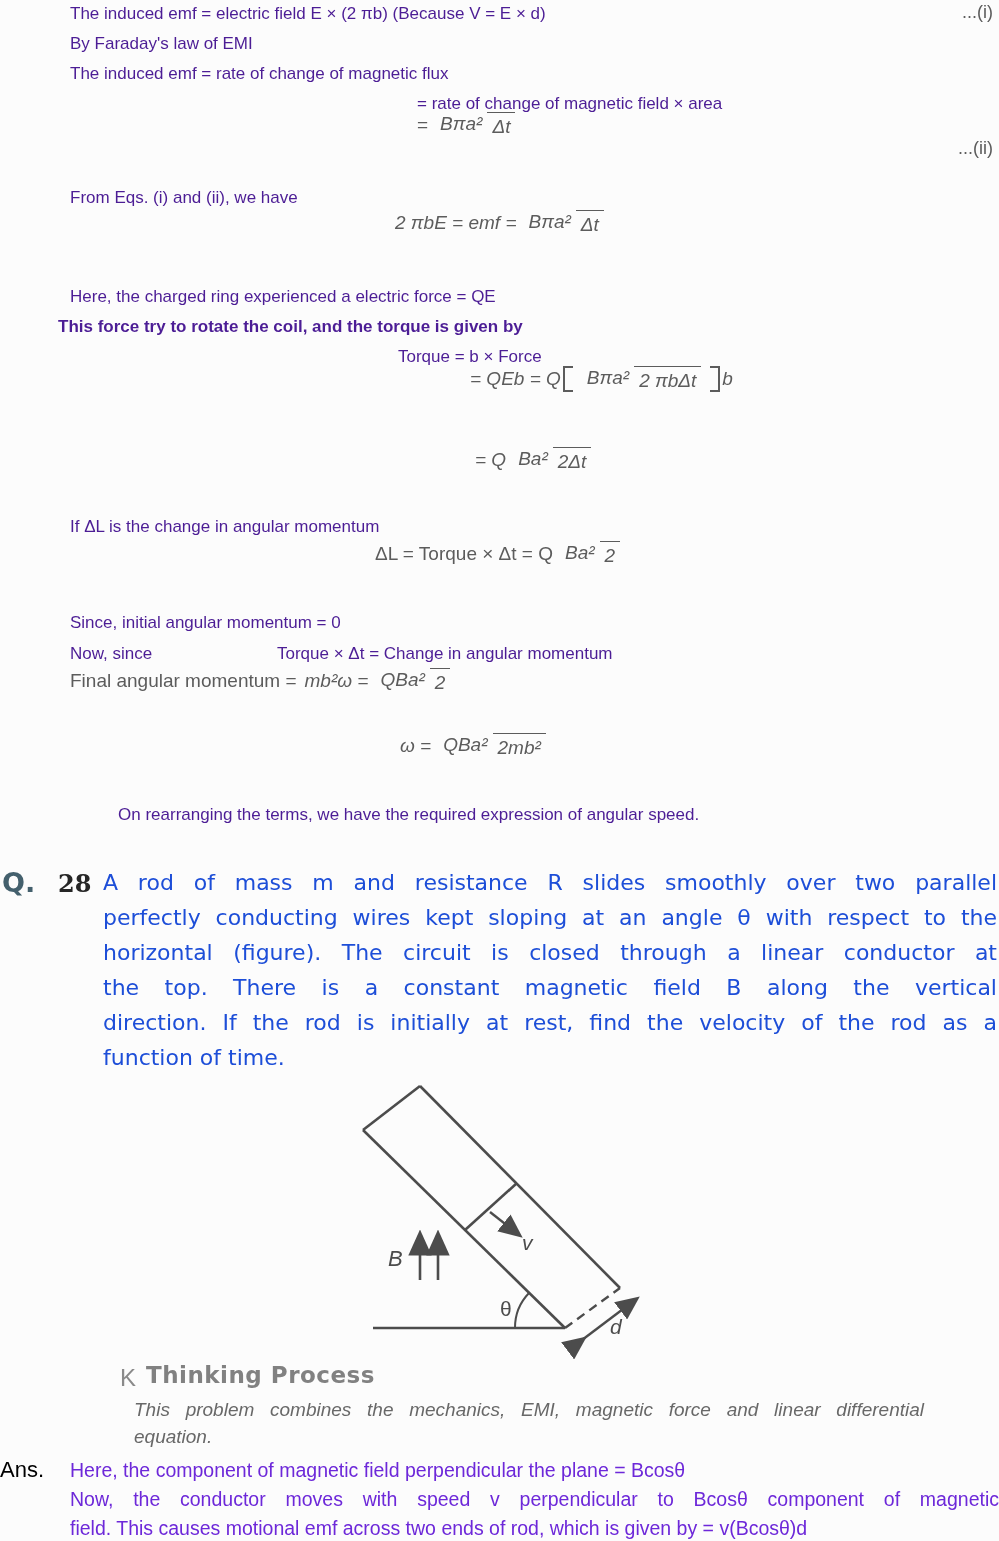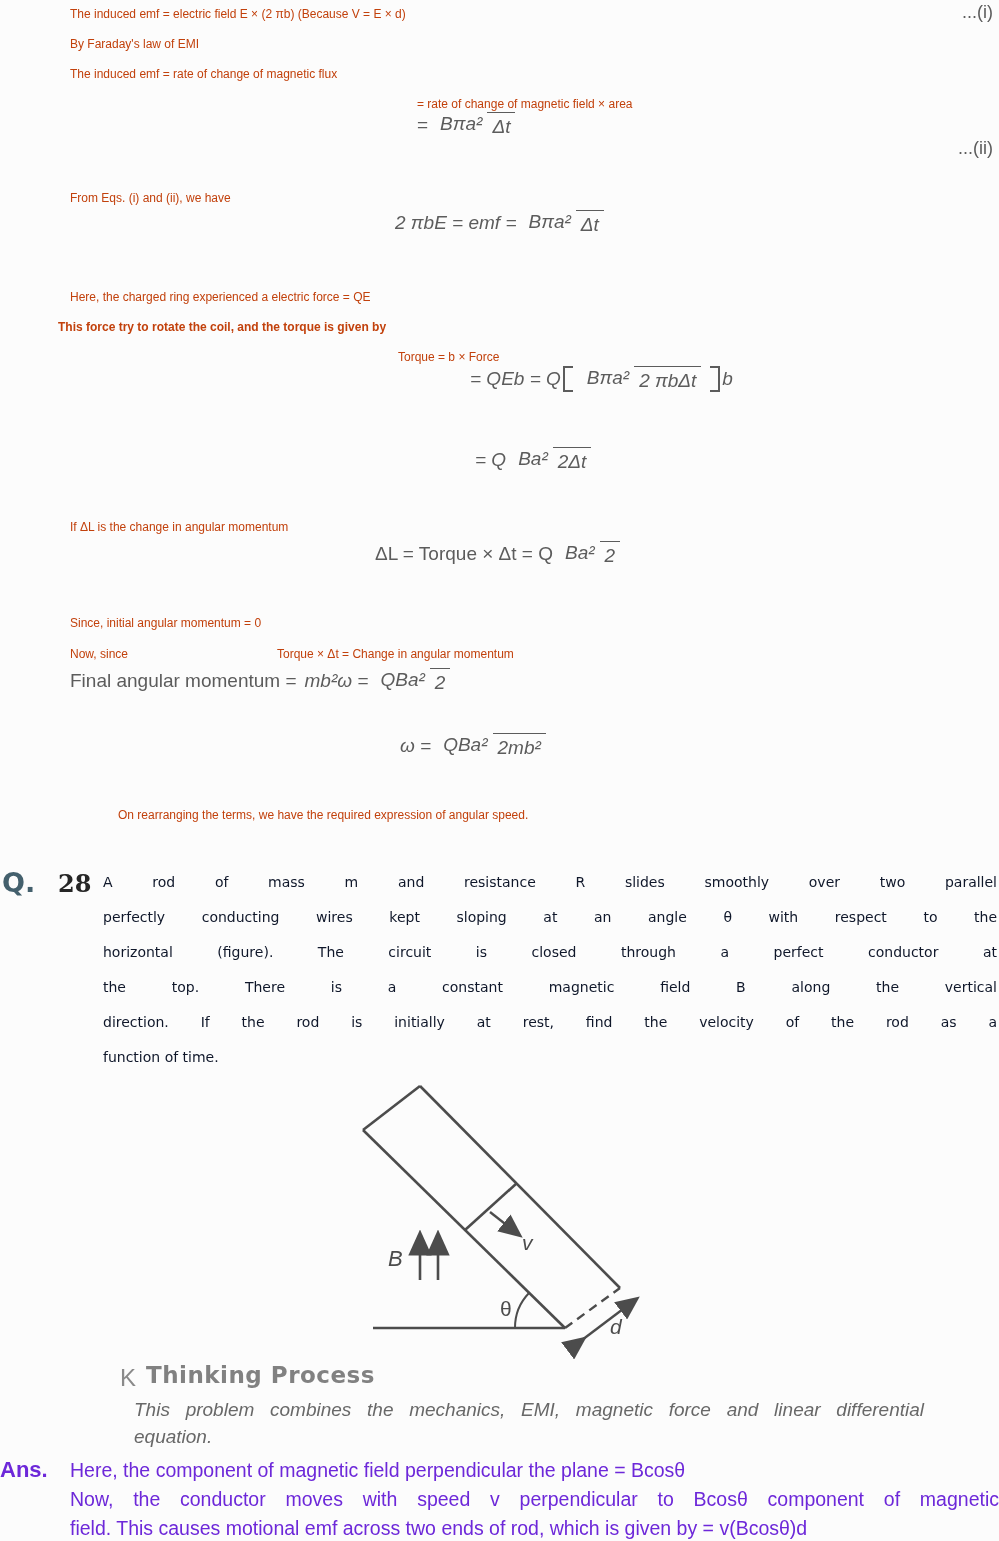--- a/index.html
+++ b/index.html
@@ -5,44 +5,44 @@
   html,body{margin:0;padding:0;}
   body{
     width:999px;height:1541px;position:relative;overflow:hidden;
     background:#fcfcfc;
     font-family:"Liberation Sans",sans-serif;
     color:#5c5c5c;
     -webkit-font-smoothing:antialiased;
   }
   .abs{position:absolute;}
   
-  .ln{font-size:12px;line-height:24px;white-space:nowrap;color:#c2410c;text-align:right;}
+  .ln{font-size:17px;line-height:24px;white-space:nowrap;color:#4c1d95;text-align:right;}
   .eq{display:flex;align-items:center;font-size:19px;color:#5c5c5c;}
   .eq .sym{font-style:italic;}
   .eq .rm{font-style:normal;}
   .eq .gap{width:8px;}
   .frac{display:inline-flex;flex-direction:row;align-items:center;margin:0 7px;font-style:italic;}
   .frac .num{padding:0 5px 3px;}
   .frac .den{border-top:1.6px solid #5c5c5c;padding:3px 5px 0;}
   .brk{align-self:stretch;width:8px;border:2px solid #5c5c5c;margin:0 2px;}
   .brk.l{border-right:none;}
   .brk.r{border-left:none;}
   .margin-label{font-size:18px;color:#5c5c5c;white-space:nowrap;}
   
   .q-label{font-family:"DejaVu Sans",sans-serif;font-weight:bold;font-size:27px;color:#44606d;}
   .q-num{font-family:"DejaVu Serif",serif;font-weight:bold;font-size:24px;color:#262626;}
-  .q-text{font-family:"DejaVu Sans",sans-serif;font-size:14px;line-height:35px;color:#0f172a;}
+  .q-text{font-family:"DejaVu Sans",sans-serif;font-size:22px;line-height:35px;color:#1d4ed8;}
   .jl{text-align:justify;text-align-last:justify;}
   .jl.last{text-align-last:left;}
   
   .tp-icon{font-size:24px;color:#8a8a8a;}
   .tp-title{font-family:"DejaVu Sans",sans-serif;font-weight:bold;font-size:23px;color:#818181;letter-spacing:.5px;}
   .tp-text{font-style:italic;font-size:19px;line-height:27px;color:#686868;}
   
-  .ans-label{font-weight:bold;font-size:22px;color:#6d28d9;}
+  .ans-label{font-weight:normal;font-size:22px;color:#000000;}
   .ans-text{font-size:19.5px;line-height:29px;color:#6d28d9;}
   svg text{font-family:"Liberation Sans",sans-serif;}
 </style>
 </head>
 <body>
 
 <div class="abs" style="left:0;top:0;width:999px;">
 
   <div class="abs ln" style="left:70px;top:2px;">The induced emf = electric field E × (2 πb) (Because V = E × d)</div>
   <div class="abs margin-label" style="right:6px;top:2px;">...(i)</div>
@@ -127,21 +127,21 @@
 
   <div class="abs ln" style="left:70px;top:803px;margin-left:48px;">On rearranging the terms, we have the required expression of angular speed.</div>
 </div>
 
 <div class="abs" style="left:0;top:865px;width:999px;">
   <span class="abs q-label" style="left:2px;top:2px;">Q.</span>
   <span class="abs q-num" style="left:58px;top:4px;">28</span>
   <div class="abs" style="left:103px;top:0;width:894px;">
     <div class="q-text jl">A rod of mass m and resistance R slides smoothly over two parallel</div>
     <div class="q-text jl">perfectly conducting wires kept sloping at an angle θ with respect to the</div>
-    <div class="q-text jl">horizontal (figure). The circuit is closed through a perfect conductor at</div>
+    <div class="q-text jl">horizontal (figure). The circuit is closed through a linear conductor at</div>
     <div class="q-text jl">the top. There is a constant magnetic field B along the vertical</div>
     <div class="q-text jl">direction. If the rod is initially at rest, find the velocity of the rod as a</div>
     <div class="q-text jl last">function of time.</div>
   </div>
 </div>
 
 <svg class="abs" style="left:300px;top:1072px;" width="400" height="300" viewBox="0 0 400 300">
   <defs>
     <marker id="ah" markerWidth="10" markerHeight="9" refX="7.5" refY="4.5" orient="auto">
       <polygon points="0,0 10,4.5 0,9" fill="#4c4c4c"></polygon>

